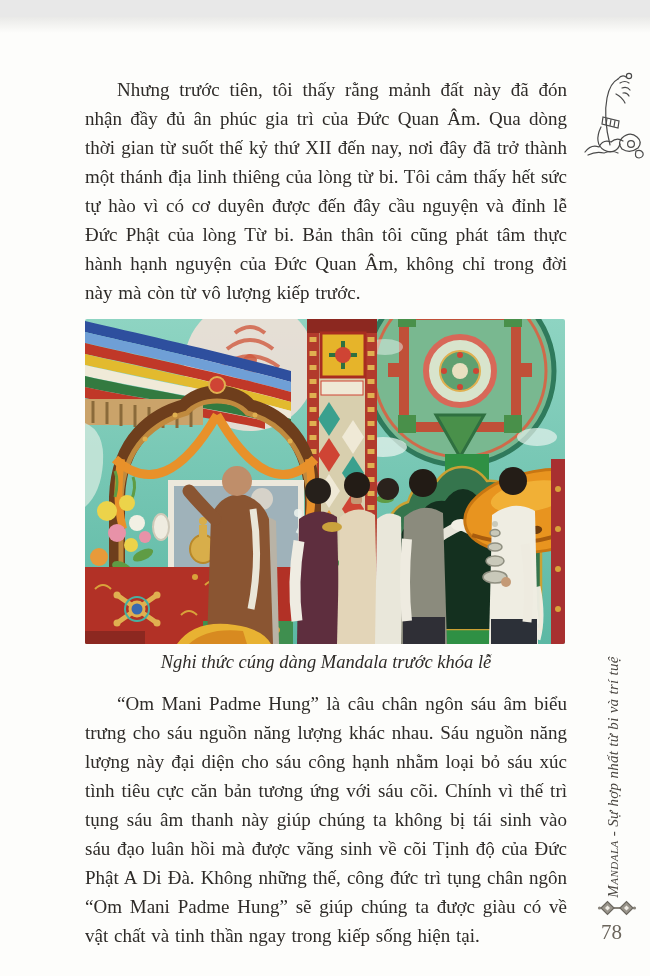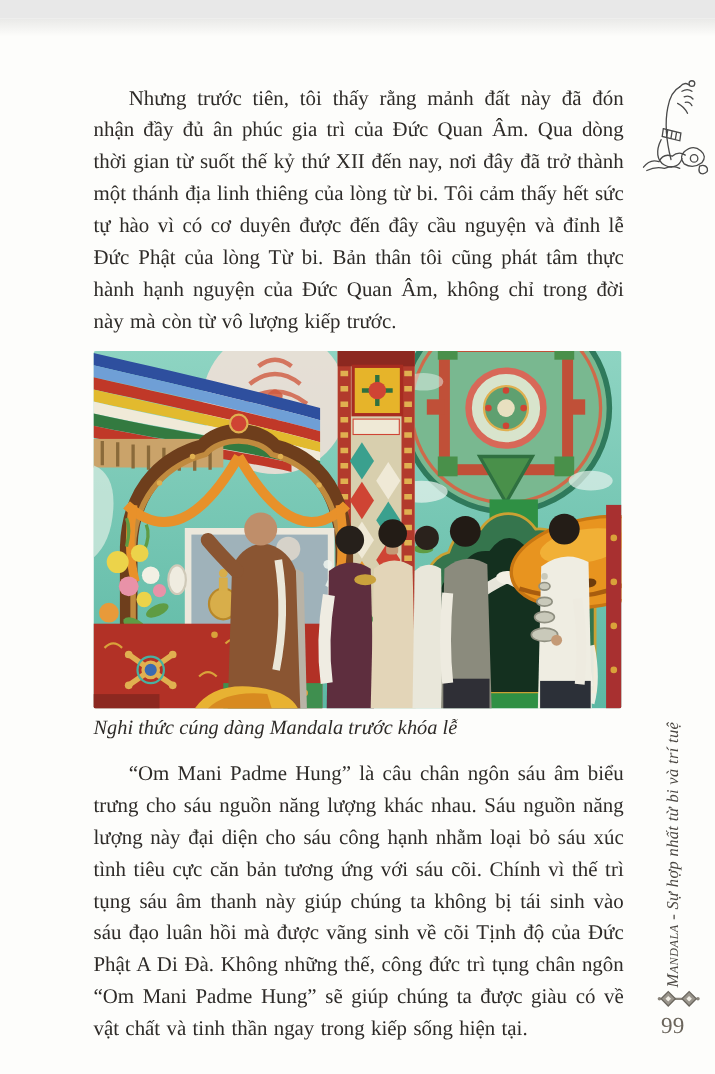--- a/index.html
+++ b/index.html
@@ -19,21 +19,21 @@
     font-size:19px;line-height:29px;text-align:justify;text-indent:32px;
     word-spacing:1px;
   }
   .para1{top:58px;}
   .para2{top:672px;}
   .mantra{}
   .photo{position:absolute;left:85px;top:302px;width:480px;height:325px;margin:0;}
   .photo svg{display:block;border-radius:2px;}
   .caption{
     position:absolute;left:85px;top:635px;width:482px;
-    font-style:italic;font-size:18.5px;
+    font-style:italic;font-size:18.5px;text-align:center;
     color:var(--caption,#2e2b28);
   }
   .corner-art{position:absolute;left:580px;top:50px;width:66px;height:92px;}
   .sidebar{
     position:absolute;left:613px;top:760px;
     transform:translate(-50%,-50%) rotate(-90deg);
     white-space:nowrap;
     font-size:15px;font-style:italic;
     color:var(--sidebar-text,#4a4641);
     letter-spacing:.3px;
@@ -306,15 +306,15 @@
       <line x1="13" y1="9" x2="27" y2="9" stroke="#8a857c" stroke-width="2"></line>
       <circle cx="2.5" cy="9" r="1.6" fill="#8a857c"></circle>
       <circle cx="37.5" cy="9" r="1.6" fill="#8a857c"></circle>
       <path d="M4 9 l6.5 -6.5 l6.5 6.5 l-6.5 6.5 Z" fill="#9a958c" stroke="#6b675f" stroke-width="1.2"></path>
       <path d="M23 9 l6.5 -6.5 l6.5 6.5 l-6.5 6.5 Z" fill="#9a958c" stroke="#6b675f" stroke-width="1.2"></path>
       <path d="M8 9 l2.5 -2.5 l2.5 2.5 l-2.5 2.5 Z" fill="#efece4"></path>
       <path d="M27 9 l2.5 -2.5 l2.5 2.5 l-2.5 2.5 Z" fill="#efece4"></path>
     </svg>
   </div>
 
-  <div class="page-number">99</div>
+  <div class="page-number">78</div>
 
 </div>
 
 </body></html>

